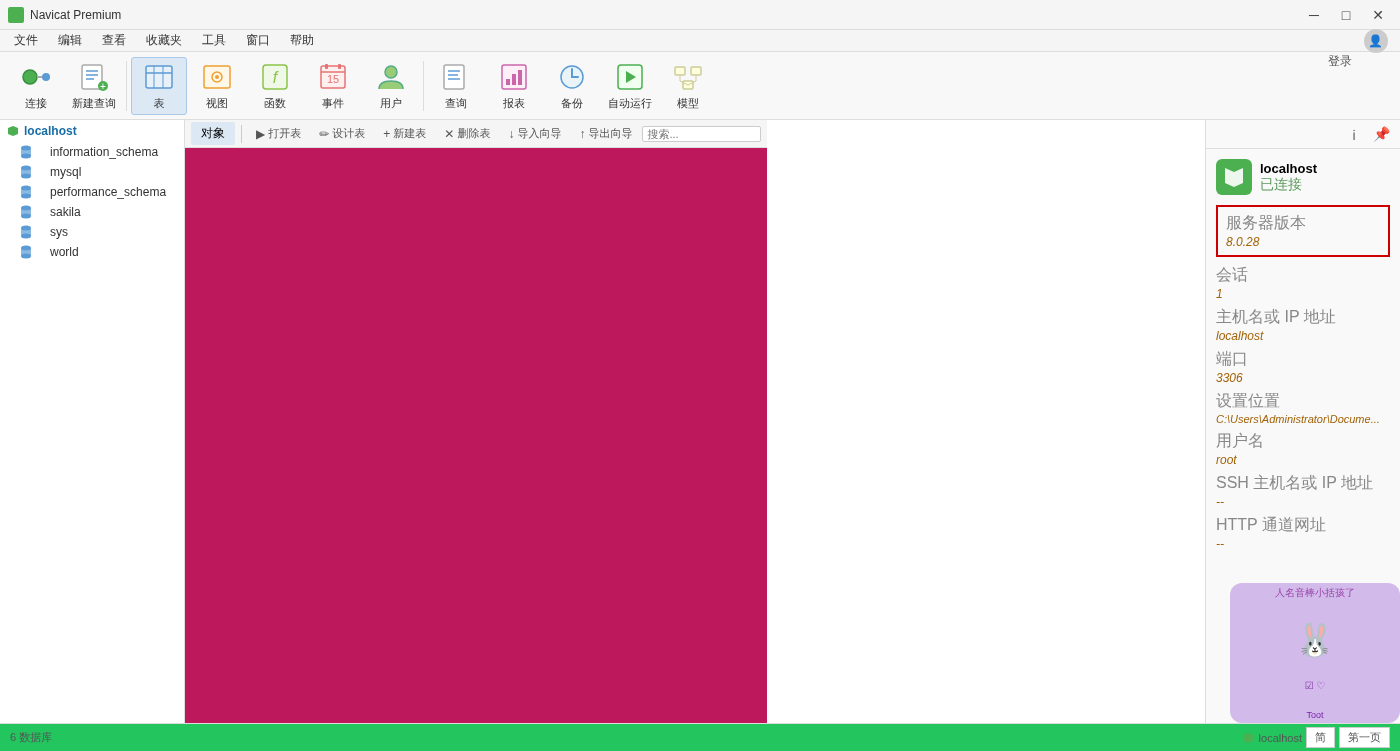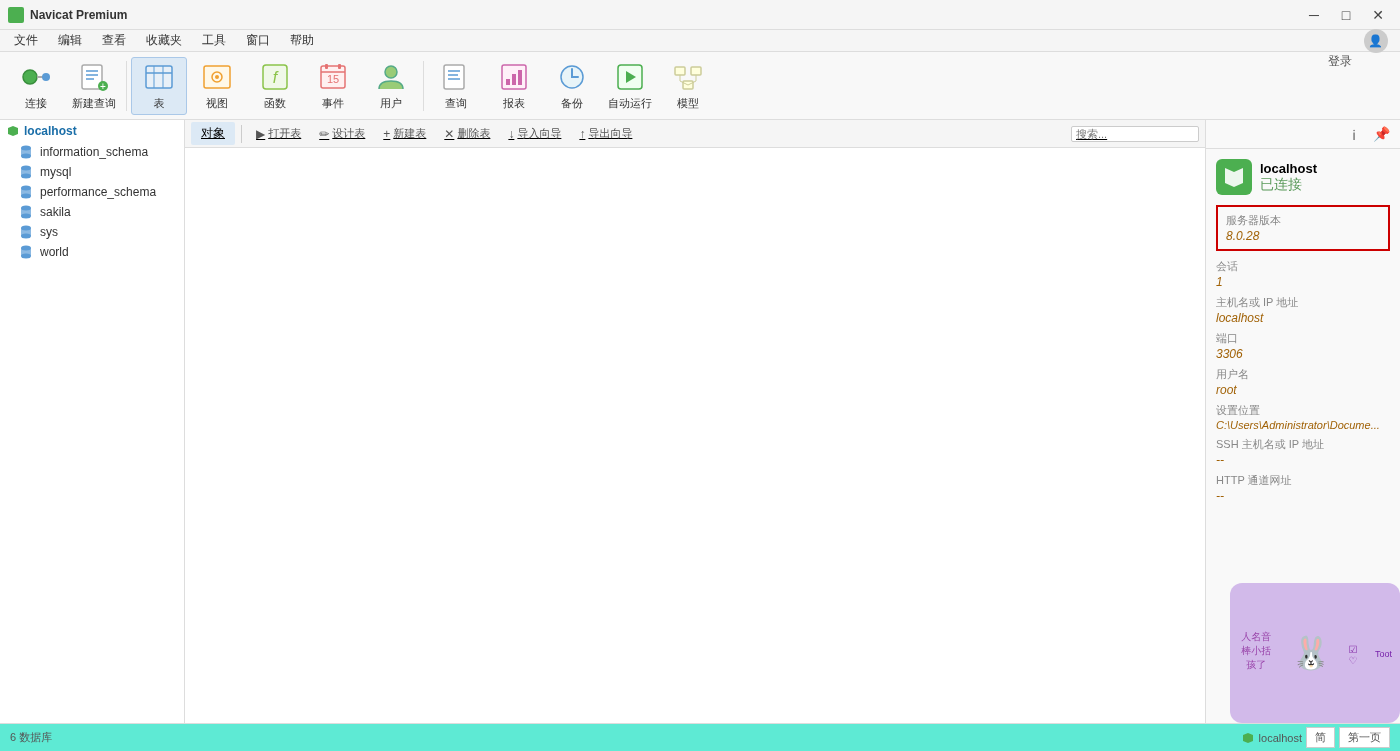--- a/index.html
+++ b/index.html
@@ -8,21 +8,21 @@
     
     .titlebar {
       height: 30px;
       background: #f5f5f5;
       border-bottom: 1px solid #ddd;
       display: flex;
       align-items: center;
       padding: 0 8px;
       justify-content: space-between;
     }
-    .titlebar-left { display: flex; align-items: center; gap: 6px; font-size: 12px; color: #333; font-weight: bold; }
+    .titlebar-left { display: flex; align-items: center; gap: 6px; font-size: 12px; color: #333; }
     .titlebar-icon { width: 16px; height: 16px; background: #4caf50; border-radius: 2px; display: inline-block; }
     .titlebar-controls { display: flex; gap: 4px; }
     .titlebar-btn { width: 28px; height: 22px; border: none; background: transparent; cursor: pointer; font-size: 14px; color: #444; display: flex; align-items: center; justify-content: center; }
 
     
     .menubar {
       height: 22px;
       background: #f5f5f5;
       border-bottom: 1px solid #ddd;
       display: flex;
@@ -94,30 +94,29 @@
       font-size: 12px;
     }
     .db-list { list-style: none; }
     .db-item {
       display: flex;
       align-items: center;
       padding: 3px 8px 3px 20px;
       cursor: pointer;
       font-size: 12px;
       color: #333;
-      gap: 8px;
+      gap: 18px;
     }
 
     
     .main {
       flex: 1;
       display: flex;
-      flex-direction: column;
-      background: #0f172a;
-      text-decoration: underline;
+      flex-direction: row;
+      background: #be185d;
     }
     .object-toolbar {
       height: 28px;
       background: #f5f5f5;
       border-bottom: 1px solid #ddd;
       display: flex;
       align-items: center;
       padding: 0 6px;
       gap: 2px;
     }
@@ -140,21 +139,21 @@
       cursor: pointer;
       color: #555;
     }
     .obj-btn-icon { font-size: 12px; }
     .search-box {
       margin-left: auto;
       border: 1px solid #ccc;
       border-radius: 2px;
       padding: 1px 4px;
       font-size: 11px;
-      width: 128px;
+      width: 119px;
     }
     .main-content {
       flex: 1;
       background: #fff;
     }
 
     
     .right-panel {
       width: 195px;
       background: #f9f9f9;
@@ -198,40 +197,40 @@
       display: flex;
       align-items: center;
       justify-content: center;
     }
     .conn-logo svg { width: 24px; height: 24px; fill: white; }
 
     .info-section {
       margin-bottom: 6px;
     }
     .info-label {
-      font-size: 11px;
+      font-size: 16px;
       color: #888;
       margin-bottom: 1px;
     }
     .info-value {
       font-size: 12px;
       color: #a16207;
       font-style: italic;
     }
 
     .server-version-box {
       border: 2px solid #cc0000;
       padding: 6px 8px;
       margin-bottom: 8px;
     }
 
     
     .statusbar {
       height: 28px;
-      background: #5eead4;
+      background: #22c55e;
       border-top: 1px solid #ddd;
       display: flex;
       align-items: center;
       padding: 0 10px;
       font-size: 11px;
       color: #555;
       justify-content: space-between;
     }
     .statusbar-right {
       display: flex;
@@ -562,27 +561,27 @@
         <div class="info-label">主机名或 IP 地址</div>
         <div class="info-value">localhost</div>
       </div>
 
       <div class="info-section">
         <div class="info-label">端口</div>
         <div class="info-value">3306</div>
       </div>
 
       <div class="info-section">
+        <div class="info-label">设置位置</div>
+        <div class="info-value" style="font-size:11px;word-break:break-all;">C:\Users\Administrator\Docume...</div>
+      </div>
+
+      <div class="info-section">
         <div class="info-label">用户名</div>
         <div class="info-value">root</div>
-      </div>
-
-      <div class="info-section">
-        <div class="info-label">设置位置</div>
-        <div class="info-value" style="font-size:11px;word-break:break-all;">C:\Users\Administrator\Docume...</div>
       </div>
 
 
       <div class="info-section">
         <div class="info-label">SSH 主机名或 IP 地址</div>
         <div class="info-value">--</div>
       </div>
 
       <div class="info-section">
         <div class="info-label">HTTP 通道网址</div>
@@ -601,19 +600,19 @@
           <polygon points="2,4 7,2 12,4 12,10 7,12 2,10" fill="#4caf50"></polygon>
         </svg>
       <span>localhost</span>
     </div>
     <div class="status-item">简</div>
     <div class="status-item">第一页</div>
   </div>
 </div>
 
 <div class="cute-overlay">
-  <div style="position:absolute;right:0;bottom:0;width:170px;height:140px;background:rgba(200,170,230,0.8);border-radius:12px;display:flex;align-items:center;justify-content:center;padding:8px;gap:17px;">
+  <div style="position:absolute;right:0;bottom:0;width:170px;height:140px;background:rgba(200,170,230,0.8);border-radius:12px;display:flex;flex-direction:column;align-items:center;justify-content:center;padding:8px;gap:17px;">
     <div style="font-size:10px;color:#9944aa;text-align:center;margin-bottom:4px;">人名音棒小括孩了</div>
     <div style="font-size:32px;">🐰</div>
     <div style="font-size:10px;color:#8833aa;margin-top:4px;">☑ ♡</div>
     <div style="font-size:9px;color:#7722aa;margin-top:2px;">Toot</div>
   </div>
 </div>
 
 </body></html>

